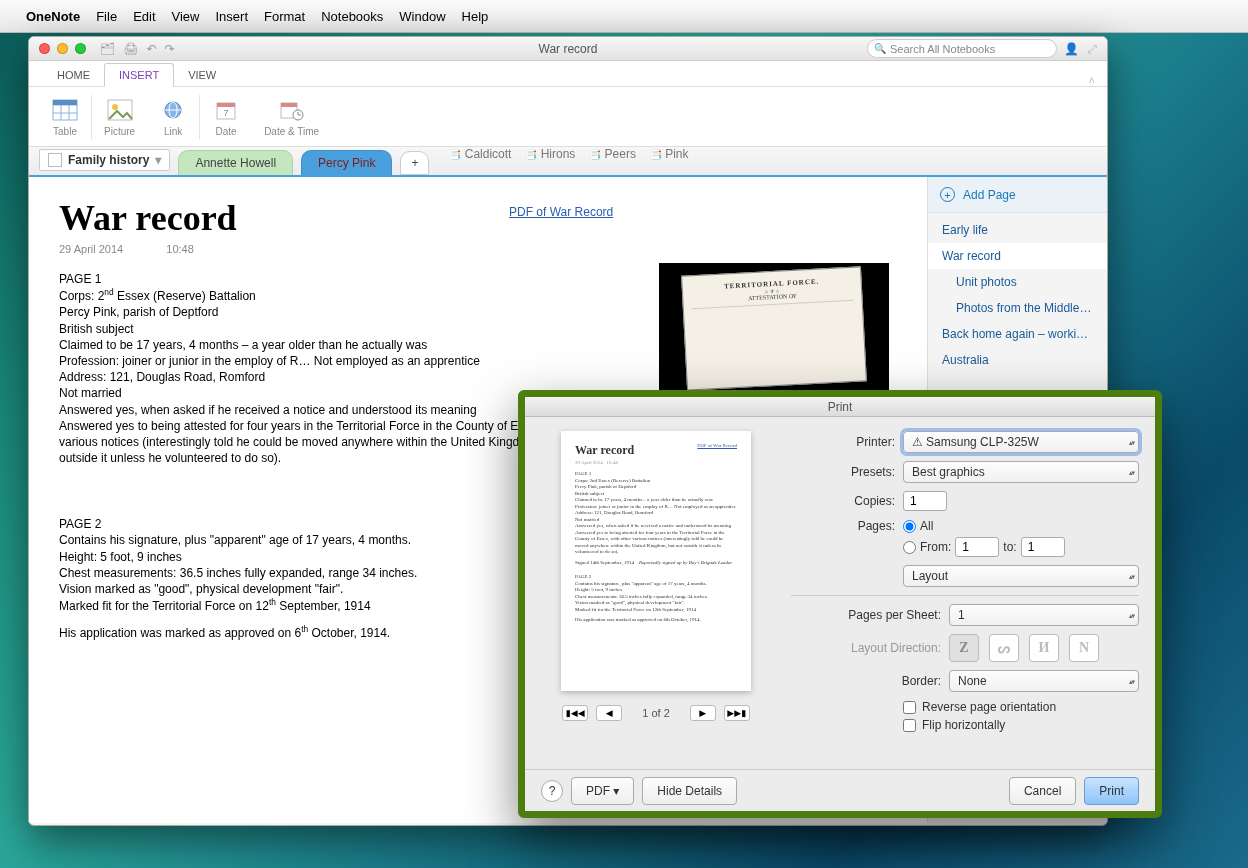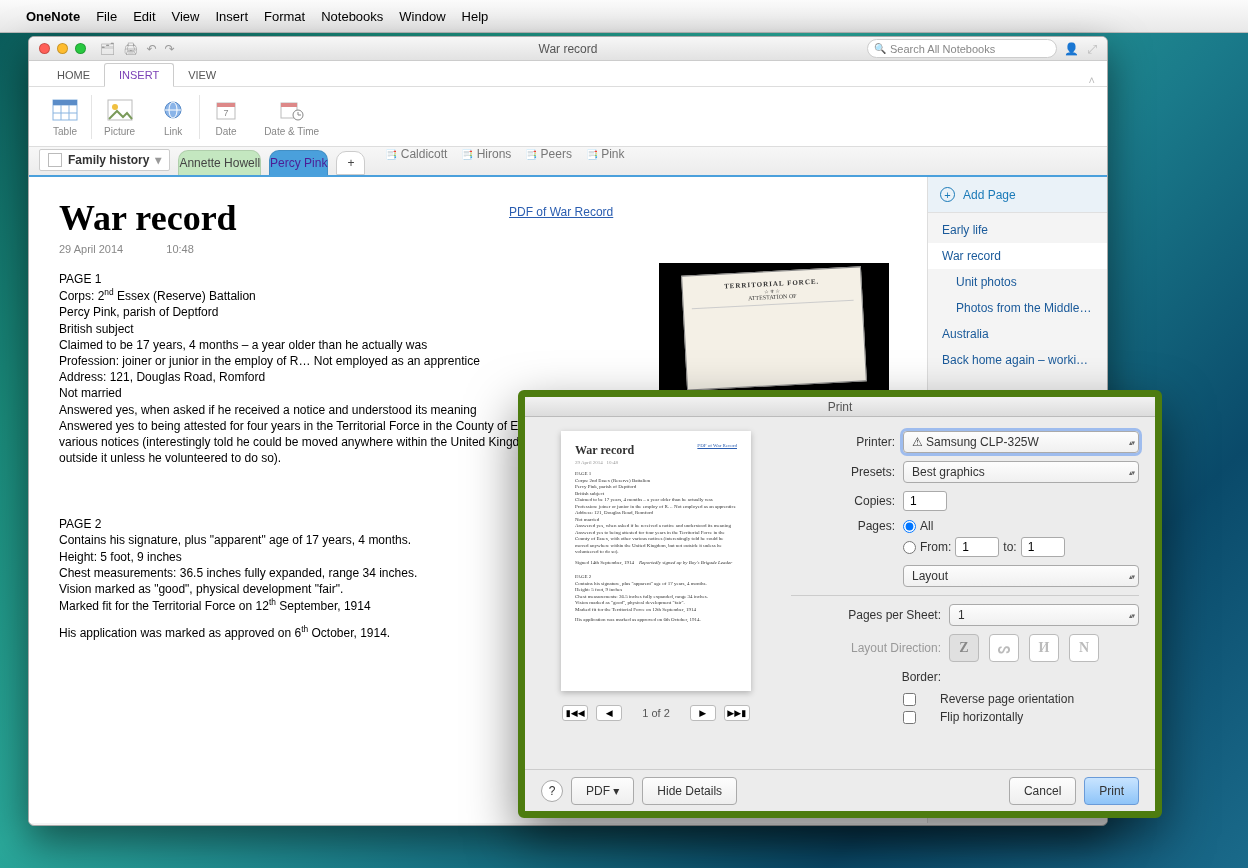--- a/index.html
+++ b/index.html
@@ -117,30 +117,30 @@
   }
   .nb-picker {
     display:flex; align-items:center; gap:6px;
     background:#fff; border:1px solid #ccc; border-radius:2px;
     padding: 3px 8px; margin-bottom:4px;
     font-weight:bold; color:#333;
   }
   .nb-picker .square { width:14px; height:14px; border:1px solid #bbb; background:#fff;}
   .section-tab {
     margin-left: 8px;
-    padding: 5px 0;
+    padding: 5px 16px;
     border-radius: 10px 10px 0 0;
     font-size: 12px;
     color:#444;
     cursor:default;
     border:1px solid rgba(0,0,0,0.1);
     border-bottom:none;
   }
   .section-tab.green { background: #c4e7c0; }
-  .section-tab.blue { background: #4aa0dc; color:#4c1d95; }
+  .section-tab.blue { background: #4aa0dc; color:#7f1d1d; }
   .section-tab.add { background:#fff; border:1px solid #ccc; padding:4px 10px; }
   .page-chips { display:flex; gap:14px; margin-left:20px; margin-bottom:14px; font-size:12px; color:#777;}
   .page-chips .chip::before { content:"📑 "; font-size:10px;}
 
   
   .main-area { display:flex; height: calc(100% - 142px); background:#fff;}
   .note-canvas { flex:1; padding: 20px 30px; position:relative; overflow:hidden; color:#000;}
   .note-canvas h1 { font-family: Georgia, 'Times New Roman', serif; font-size: 36px; font-weight:bold; margin-bottom:4px;}
   .note-meta { color:#888; font-size:11px; margin-bottom:16px; }
   .note-meta span { margin-right:40px;}
@@ -238,21 +238,21 @@
   .pd-input { width:44px; height:20px; border:1px solid #aaa; border-radius:3px; background:#fff; padding:0 6px; font-size:12px;}
   .pd-hr { border:0; border-top:1px solid #ccc; margin:4px 0 8px 0;}
   .layout-dir { display:flex; gap:10px; }
   .layout-dir .ld {
     width:30px; height:28px; border:1px solid #bbb; border-radius:4px;
     background:#fff; display:flex; align-items:center; justify-content:center;
     font-size:14px; font-weight:bold; color:#bbb; cursor:pointer; font-family:serif;
   }
   .layout-dir .ld.sel { background:#e0e0e0; color:#888;}
   .pd-checks { margin-left:112px; margin-top:4px;}
-  .pd-checks label { display:flex; align-items:center; gap:24px; margin-bottom:4px; font-size:12px;}
+  .pd-checks label { display:flex; align-items:center; gap:6px; margin-bottom:4px; font-size:12px;}
   .pd-footer {
     height:42px; border-top:1px solid #ccc;
     display:flex; align-items:center; padding: 0 16px; gap:8px;
   }
   .pd-footer .round-help {
     width:22px; height:22px; border:1px solid #aaa; border-radius:50%;
     background:#fff; display:flex; align-items:center; justify-content:center;
     font-size:12px; cursor:pointer;
   }
   .pd-footer .btn {
@@ -430,22 +430,22 @@
     <div class="page-panel">
       <div class="add-page">
         <div class="plus-circle">+</div>
         <span>Add Page</span>
       </div>
       <div class="page-list">
         <div class="page-item">Early life</div>
         <div class="page-item active">War record</div>
         <div class="page-item child">Unit photos</div>
         <div class="page-item child">Photos from the Middle…</div>
+        <div class="page-item">Back home again – worki…</div>
         <div class="page-item">Australia</div>
-        <div class="page-item">Back home again – worki…</div>
       </div>
     </div>
   </div>
 </div>
 
 <div class="print-dialog">
   <div class="pd-title">Print</div>
   <div class="pd-body">
     <div class="pd-preview">
       <div class="pd-page">
@@ -530,20 +530,23 @@
         <label style="width:150px; color:#999;">Layout Direction:</label>
         <div class="layout-dir">
           <div class="ld sel">Z</div>
           <div class="ld">ᔕ</div>
           <div class="ld">И</div>
           <div class="ld">N</div>
         </div>
       </div>
       <div class="pd-row">
         <label style="width:150px;">Border:</label>
+        <div class="pd-select">
+            <span>None</span>
+          </div>
       </div>
       <div class="pd-checks">
         <label>
             <input type="checkbox" style="">
             <span>Reverse page orientation</span>
           </label>
         <label>
             <input type="checkbox" style="">
             <span>Flip horizontally</span>
           </label>

